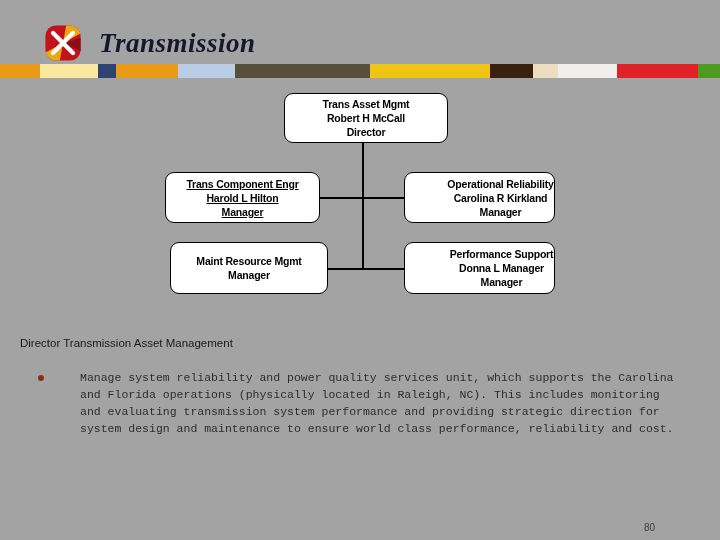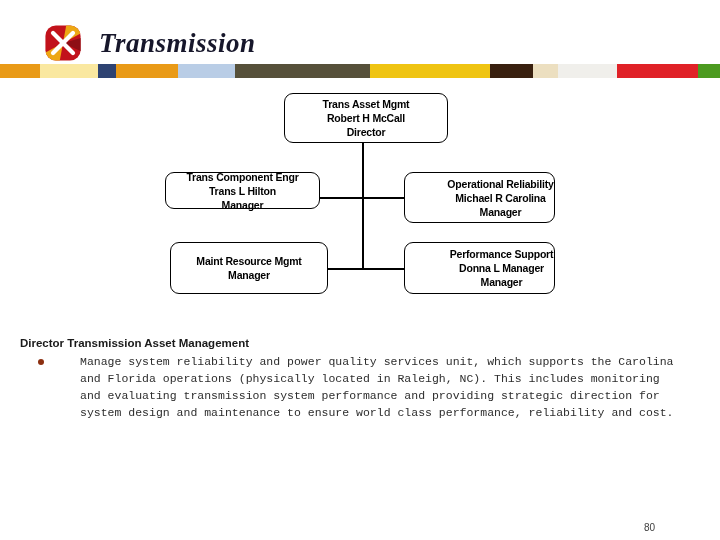--- a/index.html
+++ b/index.html
@@ -1,17 +1,17 @@
 <!DOCTYPE html>
 <html><head>
 <meta charset="utf-8">
 <style>
   html,body{margin:0;padding:0;background:#888;}
   .slide{
-    position:relative;width:720px;height:540px;background:#ffffff;
+    position:relative;width:720px;height:540px;background:#a3a3a3;
     overflow:hidden;font-family:"Liberation Sans", sans-serif;
   }
   
   .logo{position:absolute;left:44px;top:24px;width:38px;height:38px;}
   .title{
     position:absolute;left:99px;top:28px;margin:0;
     font-family:"Liberation Serif", serif;font-style:italic;font-weight:bold;
     font-size:27px;color:#17172b;letter-spacing:0.5px;
   }
   
@@ -22,31 +22,31 @@
   .band div{height:14px;}
   
   .orgchart{position:absolute;left:0;top:0;width:720px;height:540px;pointer-events:none;}
   .obox{
     position:absolute;background:#ffffff;border:1.5px solid #000000;border-radius:9px;
     display:flex;flex-direction:column;justify-content:center;align-items:center;
     text-align:right;font-weight:bold;font-size:10.5px;line-height:14px;
     letter-spacing:-0.2px;color:#000000;box-sizing:border-box;
   }
   .obox.root{left:284px;top:93px;width:164px;height:50px;}
-  .obox.c0{left:165px;top:172px;width:155px;height:37px;}
+  .obox.c0{left:165px;top:172px;width:155px;height:51px;text-decoration:underline;}
   .obox.c1{left:404px;top:172px;width:151px;height:51px;padding-left:42px;}
   .obox.c2{left:170px;top:242px;width:158px;height:52px;}
   .obox.c3{left:404px;top:242px;width:151px;height:52px;padding-left:44px;}
   .vline{position:absolute;left:362px;top:143px;width:2px;height:126px;background:#000;}
   .hline{position:absolute;height:2px;background:#000;}
   .hline.h1{left:320px;top:197px;width:84px;}
   .hline.h2{left:322px;top:268px;width:82px;}
   
   .desc{position:absolute;left:20px;top:337px;width:668px;}
-  .desc-head{font-weight:bold;font-size:11.5px;color:#1a1a1a;margin-bottom:4px;}
+  .desc-head{font-weight:normal;font-size:11.5px;color:#1a1a1a;margin-bottom:20px;}
   .desc-row{position:relative;margin-top:2px;font-family:Liberation Mono, monospace;}
   .bullet{
     position:absolute;left:18px;top:6px;width:6px;height:6px;border-radius:50%;
     background:#8c2f10;
   }
   .desc-body{margin-left:60px;width:604px;font-size:11.5px;line-height:17px;color:#2d2d2d;}
   
   .pagenum{position:absolute;left:644px;top:522px;font-size:10px;color:#404040;}
 </style>
 </head>
@@ -94,27 +94,27 @@
     <div class="hline h2"></div>
 
     <div class="obox root">
       <div>Trans Asset Mgmt</div>
       <div>Robert H McCall</div>
       <div>Director</div>
     </div>
 
     <div class="obox c0">
       <div>Trans Component Engr</div>
-      <div>Trans L Hilton</div>
+      <div>Harold L Hilton</div>
       <div>Manager</div>
     </div>
 
     <div class="obox c1">
       <div>Operational Reliability</div>
-      <div>Michael R Carolina</div>
+      <div>Carolina R Kirkland</div>
       <div>Manager</div>
     </div>
 
     <div class="obox c2">
       <div>Maint Resource Mgmt</div>
       <div>Manager</div>
     </div>
 
     <div class="obox c3">
       <div>Performance Support</div>

